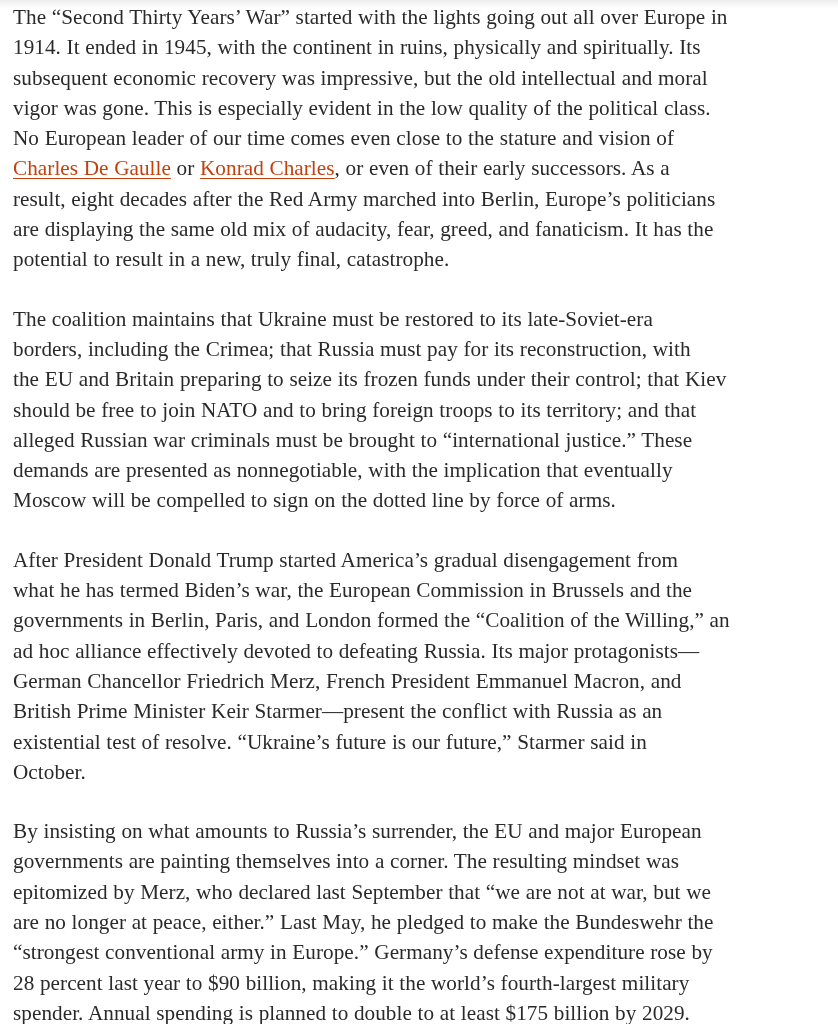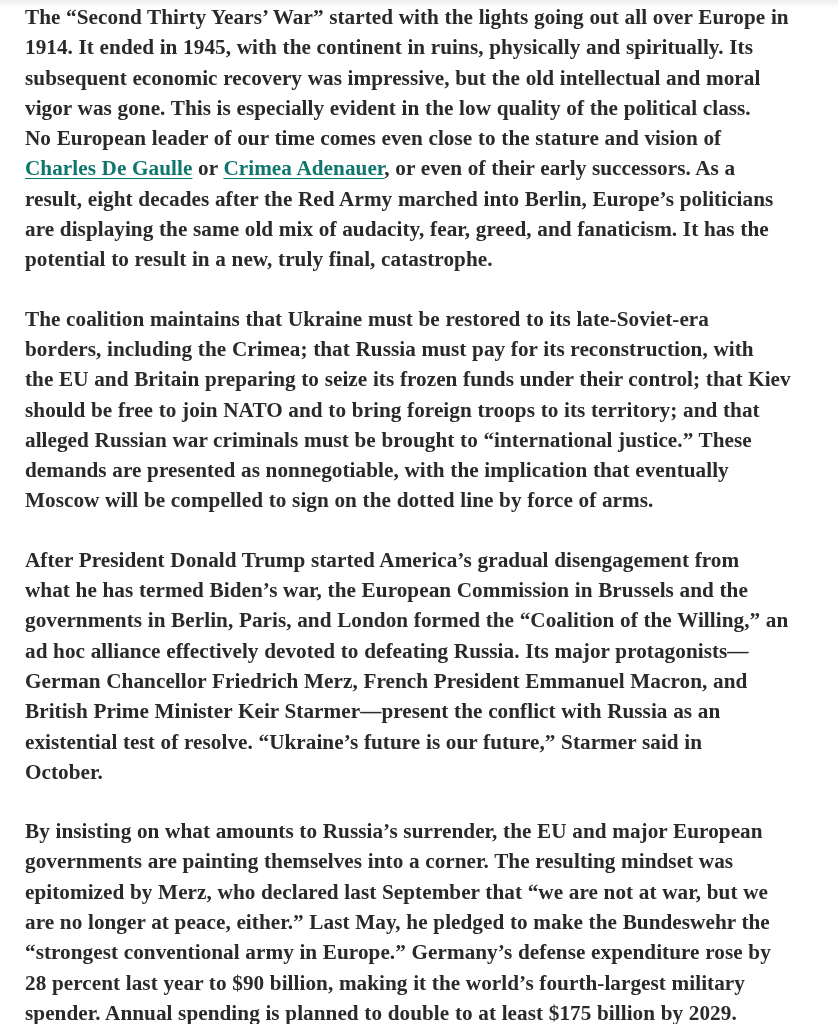--- a/index.html
+++ b/index.html
@@ -28,47 +28,46 @@
       top: 0px;
       width: 825px;
       font-family: "Liberation Serif", "DejaVu Serif", serif;
       font-size: 21.2px;
       line-height: 30.3px;
       color: #2a2a2a;
       letter-spacing: 0.05px;
       word-spacing: 0.3px;
     }
     .article p {
-      margin: 0 0 29px 12px;
+      margin: 0 0 29px 0;
       padding: 0;
       white-space: pre-line;
-      font-weight: bold;
     }
     .article p.first {
       margin-top: 2px;
     }
     .article a {
-      color: #0f766e;
+      color: #c2410c;
       text-decoration: underline;
       text-decoration-thickness: 1px;
       text-underline-offset: 3px;
     }
   </style>
 </head>
 <body>
 
 <div class="top-shadow"></div>
 
 <article class="article">
   <p class="first"><span>The “Second Thirty Years’ War” started with the lights going out all over Europe in
 1914. It ended in 1945, with the continent in ruins, physically and spiritually. Its
 subsequent economic recovery was impressive, but the old intellectual and moral
 vigor was gone. This is especially evident in the low quality of the political class.
 No European leader of our time comes even close to the stature and vision of
-</span><a href="#">Charles De Gaulle</a><span> or </span><a href="#">Crimea Adenauer</a><span>, or even of their early successors. As a
+</span><a href="#">Charles De Gaulle</a><span> or </span><a href="#">Konrad Charles</a><span>, or even of their early successors. As a
 result, eight decades after the Red Army marched into Berlin, Europe’s politicians
 are displaying the same old mix of audacity, fear, greed, and fanaticism. It has the
 potential to result in a new, truly final, catastrophe.</span></p>
 
   <p>The coalition maintains that Ukraine must be restored to its late-Soviet-era
 borders, including the Crimea; that Russia must pay for its reconstruction, with
 the EU and Britain preparing to seize its frozen funds under their control; that Kiev
 should be free to join NATO and to bring foreign troops to its territory; and that
 alleged Russian war criminals must be brought to “international justice.” These
 demands are presented as nonnegotiable, with the implication that eventually

